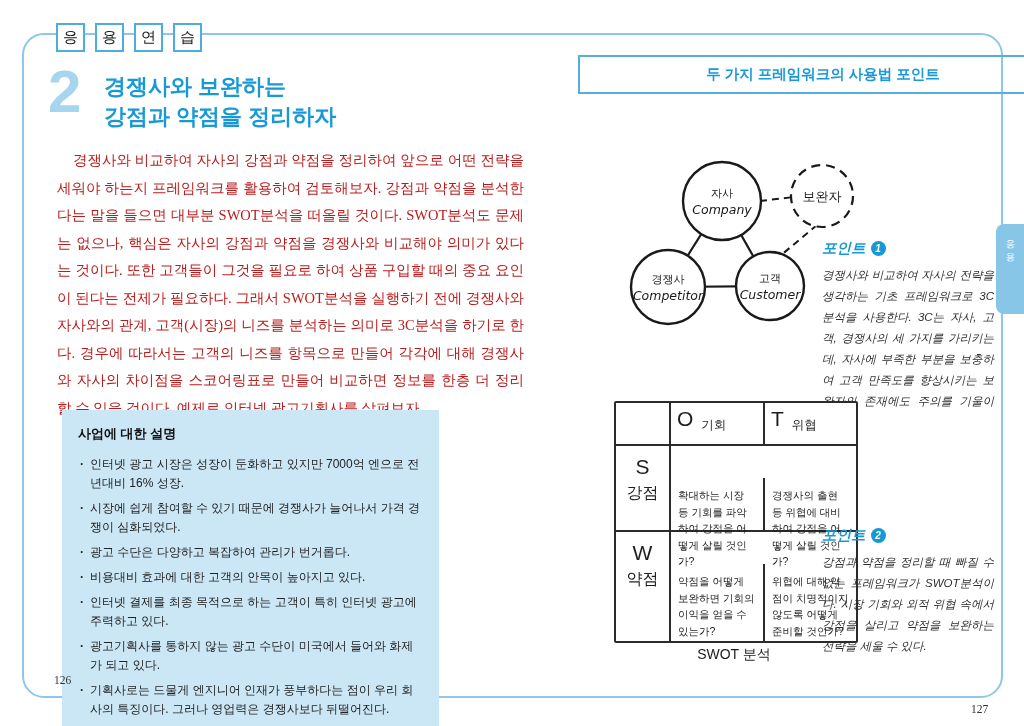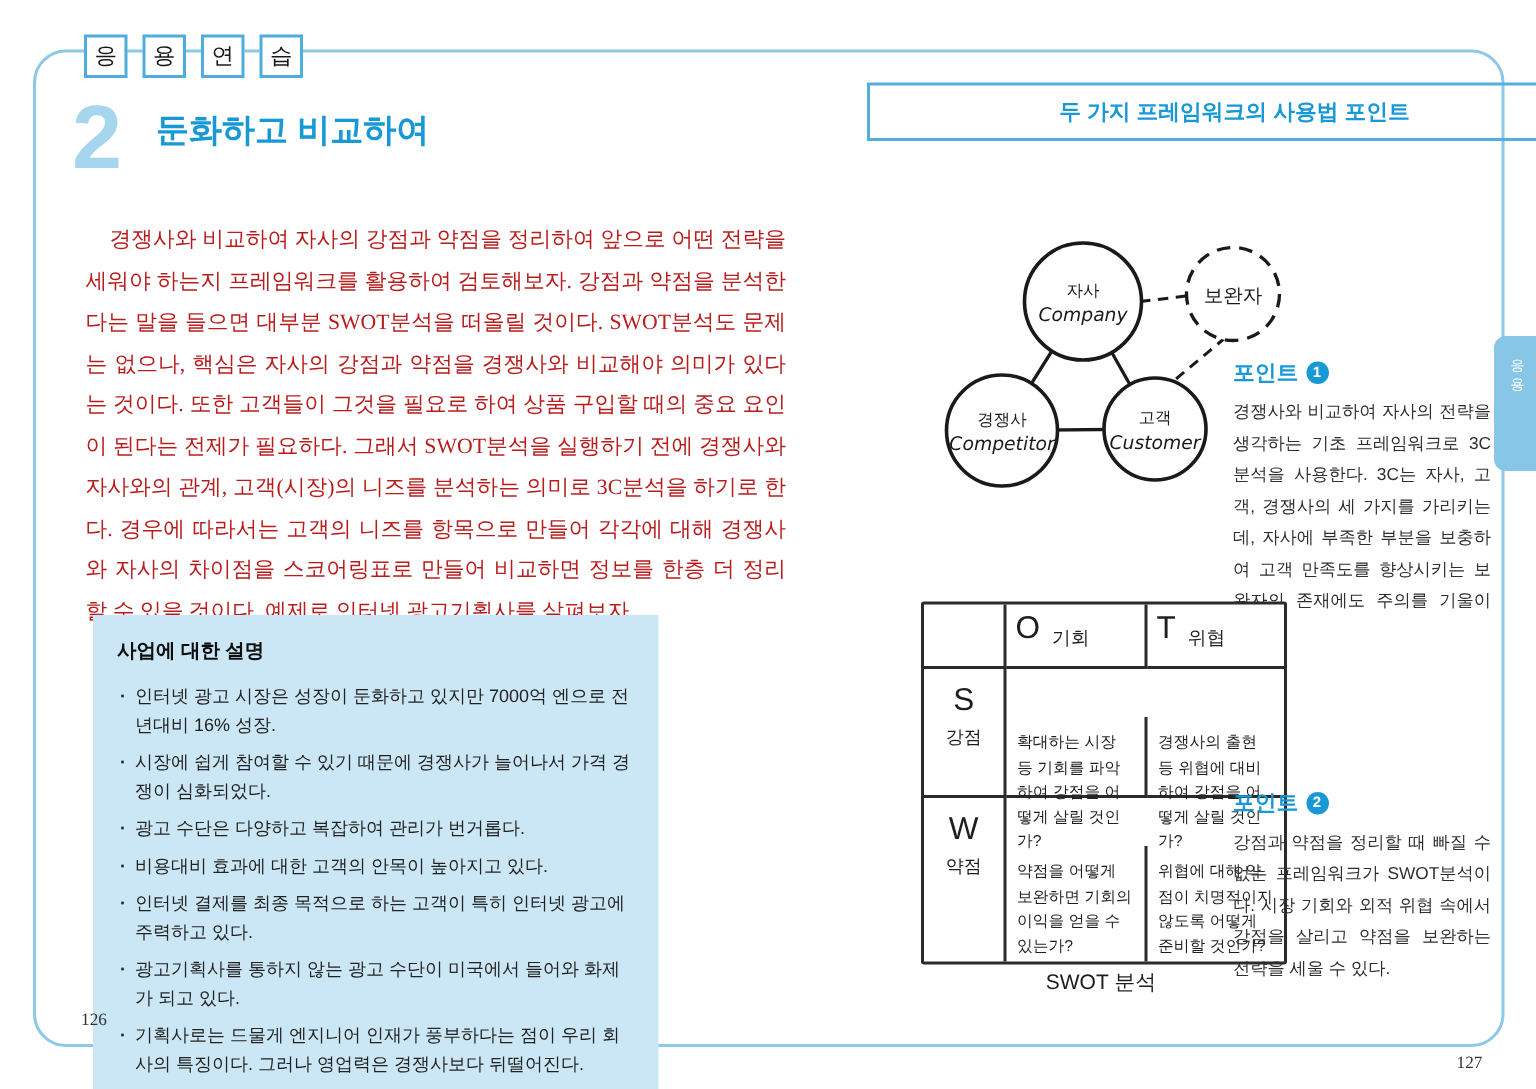--- a/index.html
+++ b/index.html
@@ -33,21 +33,21 @@
                   padding-left:12px; margin-top:6px; }
   .info-list li::before { content:"·"; position:absolute; left:2px; font-weight:700; }
 
   
   .fw-header-box { position:absolute; left:578px; top:55px; width:490px; height:39px;
                    border:2px solid #55AFDE; display:flex; align-items:center; justify-content:center;
                    color:#1899D6; font-weight:700; font-size:14.5px; }
 
   .diagram-3c { position:absolute; left:612px; top:142px; }
 
-  .point { position:absolute; width:172px; }
+  .point { position:absolute; width:172px;font-style:italic; }
   .point-1 { left:822px; top:239px; }
   .point-2 { left:822px; top:526px; }
   .point-head { display:flex; align-items:center; gap:5px; color:#1899D6;
                 font-weight:700; font-size:14.5px; }
   .point-badge { width:15px; height:15px; border-radius:50%; background:#1899D6; color:#fff;
                  font-size:10px; display:inline-flex; align-items:center; justify-content:center;
                  font-weight:700; }
   .point-text { margin-top:7px; font-size:11.5px; line-height:21px; color:#2e2e2e; text-align:justify; }
 
   
@@ -55,21 +55,21 @@
           grid-template-columns:55px 94px 91px; grid-template-rows:43px 86px 109px;
           border:2px solid #2b2b2b; border-radius:2px; background:#fff; color:#1e1e1e; }
   .swot > div { border-right:2px solid #2b2b2b; border-bottom:2px solid #2b2b2b; }
   .swot > div:nth-child(3n) { border-right:none; }
   .swot > div:nth-child(n+7) { border-bottom:none; }
   .swot-colhead { display:flex; align-items:flex-start; padding:4px 6px; gap:8px; }
   .swot-colhead .letter { font-size:21px; line-height:1.1; }
   .swot-colhead .word { font-size:12.5px; margin-top:10px; }
   .swot-stub { display:flex; flex-direction:column; align-items:center; padding-top:10px; gap:6px; }
   .swot-stub .letter { font-size:21px; line-height:1; }
-  .swot-stub .word { font-size:12px; }
+  .swot-stub .word { font-size:16px; }
   .swot-cell { padding:9px 7px; font-size:10.5px; line-height:16.5px;margin-top:32px; }
   .swot-caption { position:absolute; left:614px; top:646px; width:240px; text-align:center;
                   font-size:14px; color:#1c1c1c; }
 
   .side-tab { position:absolute; left:996px; top:224px; width:28px; height:90px;
               background:#88C6E8; border-radius:8px 0 0 8px; display:flex;
               justify-content:center; padding-top:9px; z-index:2; }
   .side-tab span { writing-mode:vertical-rl; color:#fff; font-size:9.5px; letter-spacing:2px; }
 
   .pagenum { position:absolute; font-family:"Liberation Serif",serif; font-size:11.5px; color:#333; }
@@ -88,21 +88,22 @@
 
 <div class="header-tabs">
   <div class="tab-box">응</div>
   <div class="tab-box">용</div>
   <div class="tab-box">연</div>
   <div class="tab-box">습</div>
 </div>
 
 <div class="lesson-number">2</div>
 <div class="lesson-title">
-  <div>둔화하고 비교하여</div>
+  <div>경쟁사와 보완하는</div>
+  <div>강점과 약점을 정리하자</div>
 </div>
 
 <p class="body-par">경쟁사와 비교하여 자사의 강점과 약점을 정리하여 앞으로 어떤 전략을 세워야 하는지 프레임워크를 활용하여 검토해보자. 강점과 약점을 분석한다는 말을 들으면 대부분 SWOT분석을 떠올릴 것이다. SWOT분석도 문제는 없으나, 핵심은 자사의 강점과 약점을 경쟁사와 비교해야 의미가 있다는 것이다. 또한 고객들이 그것을 필요로 하여 상품 구입할 때의 중요 요인이 된다는 전제가 필요하다. 그래서 SWOT분석을 실행하기 전에 경쟁사와 자사와의 관계, 고객(시장)의 니즈를 분석하는 의미로 3C분석을 하기로 한다. 경우에 따라서는 고객의 니즈를 항목으로 만들어 각각에 대해 경쟁사와 자사의 차이점을 스코어링표로 만들어 비교하면 정보를 한층 더 정리할 수 있을 것이다. 예제로 인터넷 광고기획사를 살펴보자.</p>
 
 <div class="info-box">
   <div class="info-title">사업에 대한 설명</div>
   <ul class="info-list">
     <li>인터넷 광고 시장은 성장이 둔화하고 있지만 7000억 엔으로 전년대비 16% 성장.</li>
     <li>시장에 쉽게 참여할 수 있기 때문에 경쟁사가 늘어나서 가격 경쟁이 심화되었다.</li>
     <li>광고 수단은 다양하고 복잡하여 관리가 번거롭다.</li>

